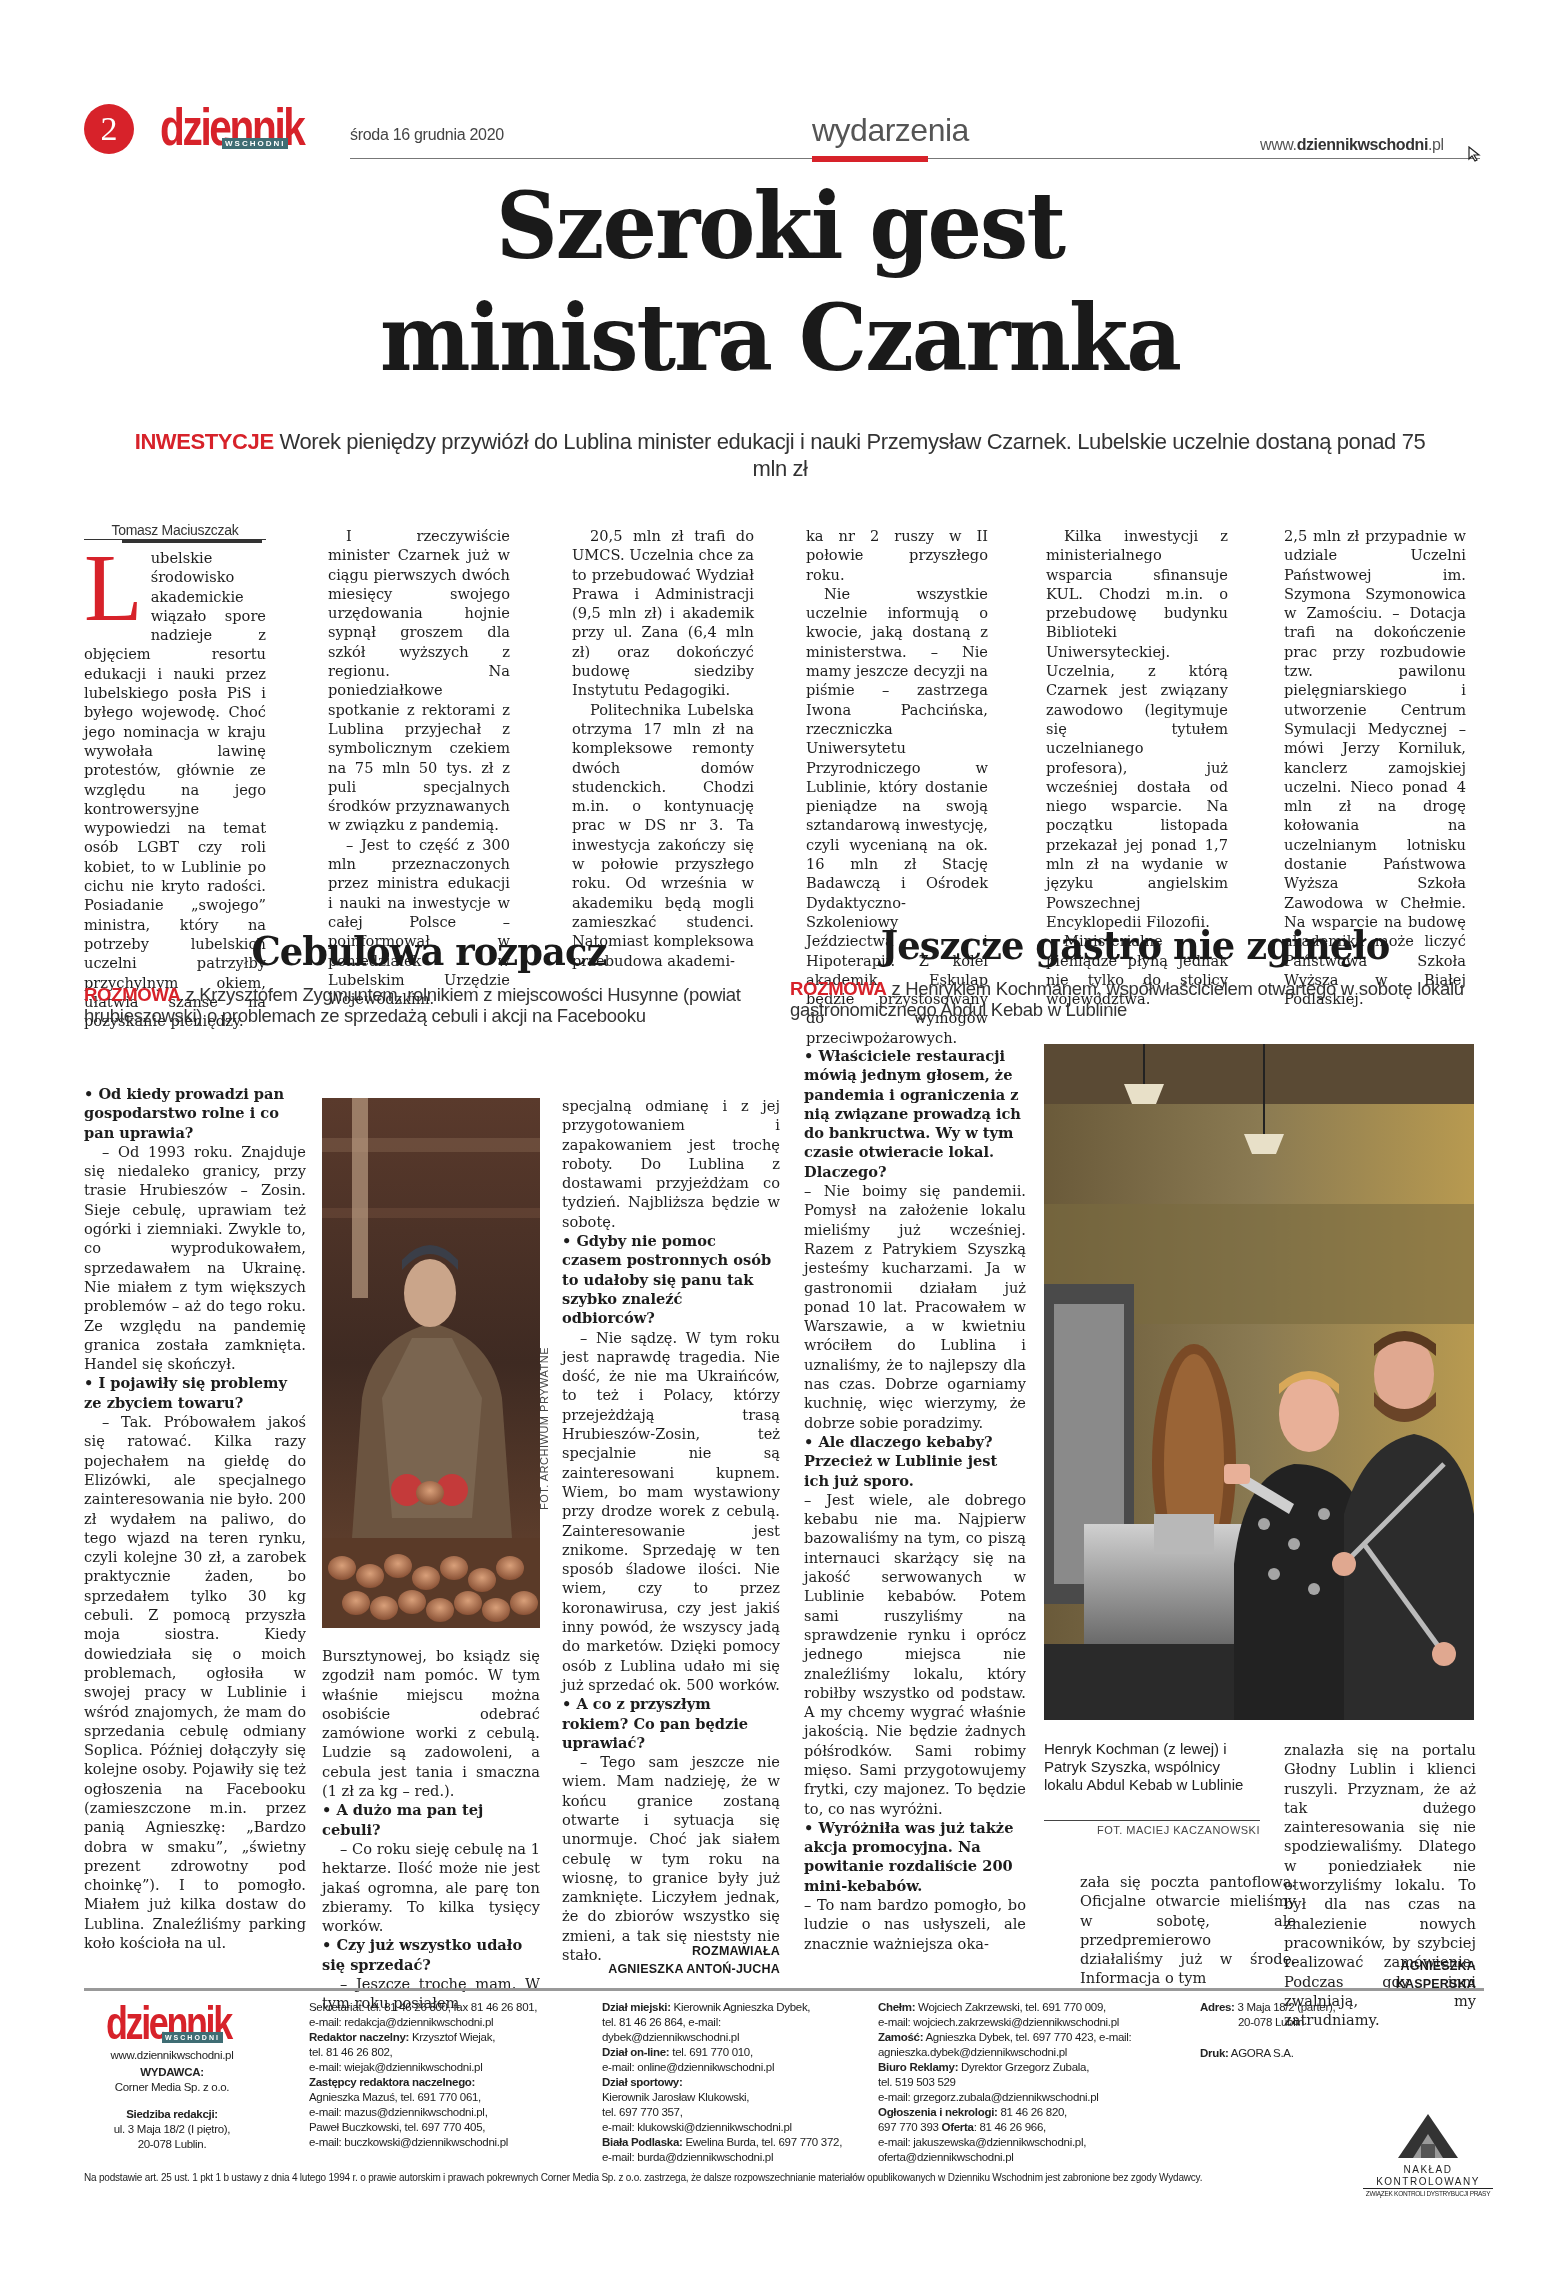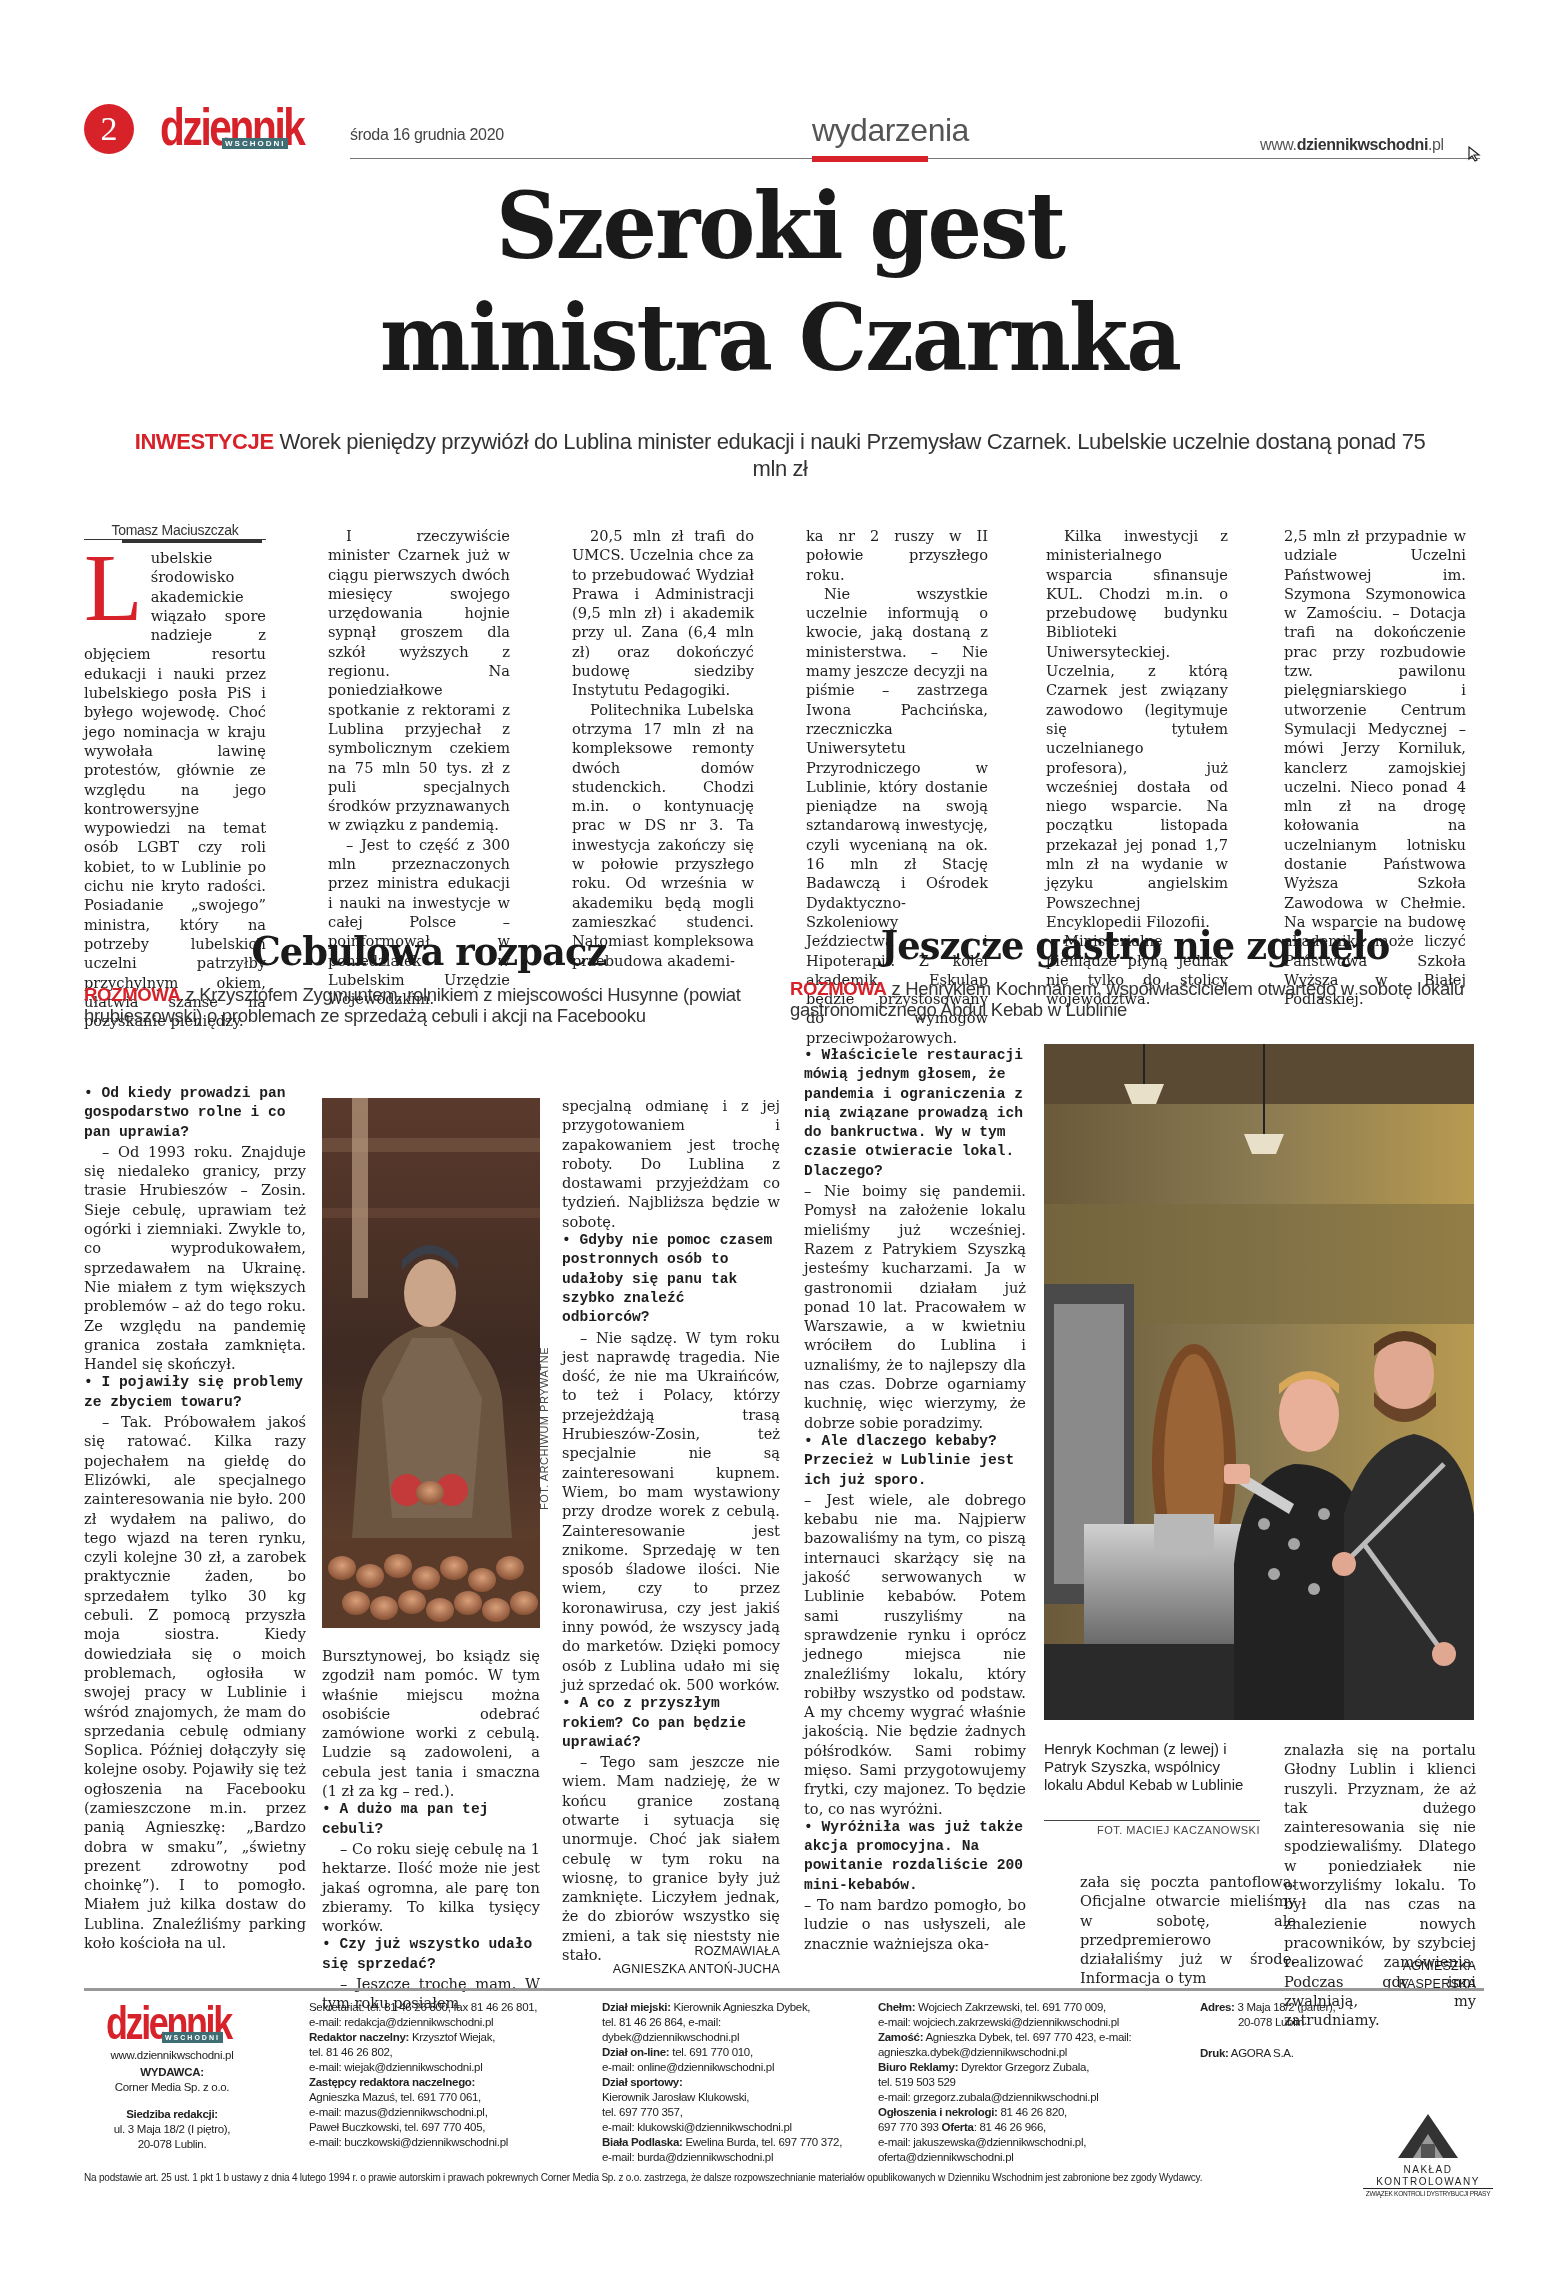--- a/index.html
+++ b/index.html
@@ -22,32 +22,32 @@
 
   
   .headline { left: 100px; top: 170px; width: 1360px; text-align: center; font-family: "DejaVu Serif", serif; font-weight: bold; font-size: 92px; line-height: 112px; letter-spacing: -2px; color: #1a1a1a; transform: scaleX(0.93); transform-origin: center top; }
   .lead { left: 120px; top: 428px; width: 1320px; text-align: center; font-family: "Liberation Sans", sans-serif; font-size: 22px; line-height: 27px; color: #333; letter-spacing: -0.4px; }
   .lead .kicker, .sublead .kicker { color: #d7222a; font-weight: bold; }
 
   
   .col { font-family: "DejaVu Serif", serif; font-size: 14.6px; line-height: 19.3px; text-align: justify; hyphens: manual; color: #1d1d1d; }
   .col p { text-indent: 18px; }
   .col p.noindent { text-indent: 0; }
-  .col .q { font-weight: bold; text-indent: 0; text-align: left; font-family: Liberation Mono, monospace; }
+  .col .q { font-weight: bold; text-indent: 0; text-align: left; }
   .byline { left: 84px; top: 522px; width: 182px; font-family: "Liberation Sans", sans-serif; font-size: 14px; color: #333; border-bottom: 1px solid #333; text-align: center; letter-spacing: -0.3px; padding-bottom: 1px; }
   .byline-bar { left: 122px; top: 540px; width: 140px; height: 3px; background: #333; }
   .dropcap { float: left; font-family: "Liberation Serif", serif; color: #d7222a; font-size: 96px; line-height: 76px; margin: 2px 8px 0 0; height: 78px; }
 
   .sub-head { font-family: "DejaVu Serif", serif; font-weight: bold; font-size: 40px; line-height: 46px; text-align: center; letter-spacing: -1px; transform: scaleX(0.92); }
   .sublead { font-family: "Liberation Sans", sans-serif; font-size: 18.5px; line-height: 21px; color: #333; letter-spacing: -0.3px; }
 
   .photo { overflow: hidden; }
   .photo-credit { font-family: "Liberation Sans", sans-serif; font-size: 11px; color: #444; letter-spacing: 0.5px; }
   .caption { font-family: "Liberation Sans", sans-serif; font-size: 15px; line-height: 18px; color: #222; }
-  .sign { font-family: "Liberation Sans", sans-serif; font-weight: normal; font-size: 12.5px; text-align: right; letter-spacing: 0.2px; line-height: 18px; }
+  .sign { font-family: "Liberation Sans", sans-serif; font-weight: bold; font-size: 12.5px; text-align: right; letter-spacing: 0.2px; line-height: 18px; }
 
   
   .footer-rule { left: 84px; top: 1988px; width: 1400px; height: 3px; background: #999; }
   .foot { font-family: "Liberation Sans", sans-serif; font-size: 11.5px; line-height: 15px; color: #222; letter-spacing: -0.3px; }
   .foot b { font-weight: bold; text-align: center; }
   .legal { left: 84px; top: 2172px; width: 1400px; font-family: "Liberation Sans", sans-serif; font-size: 10px; color: #222; letter-spacing: -0.2px; }
 </style>
 </head>
 <body>
 

